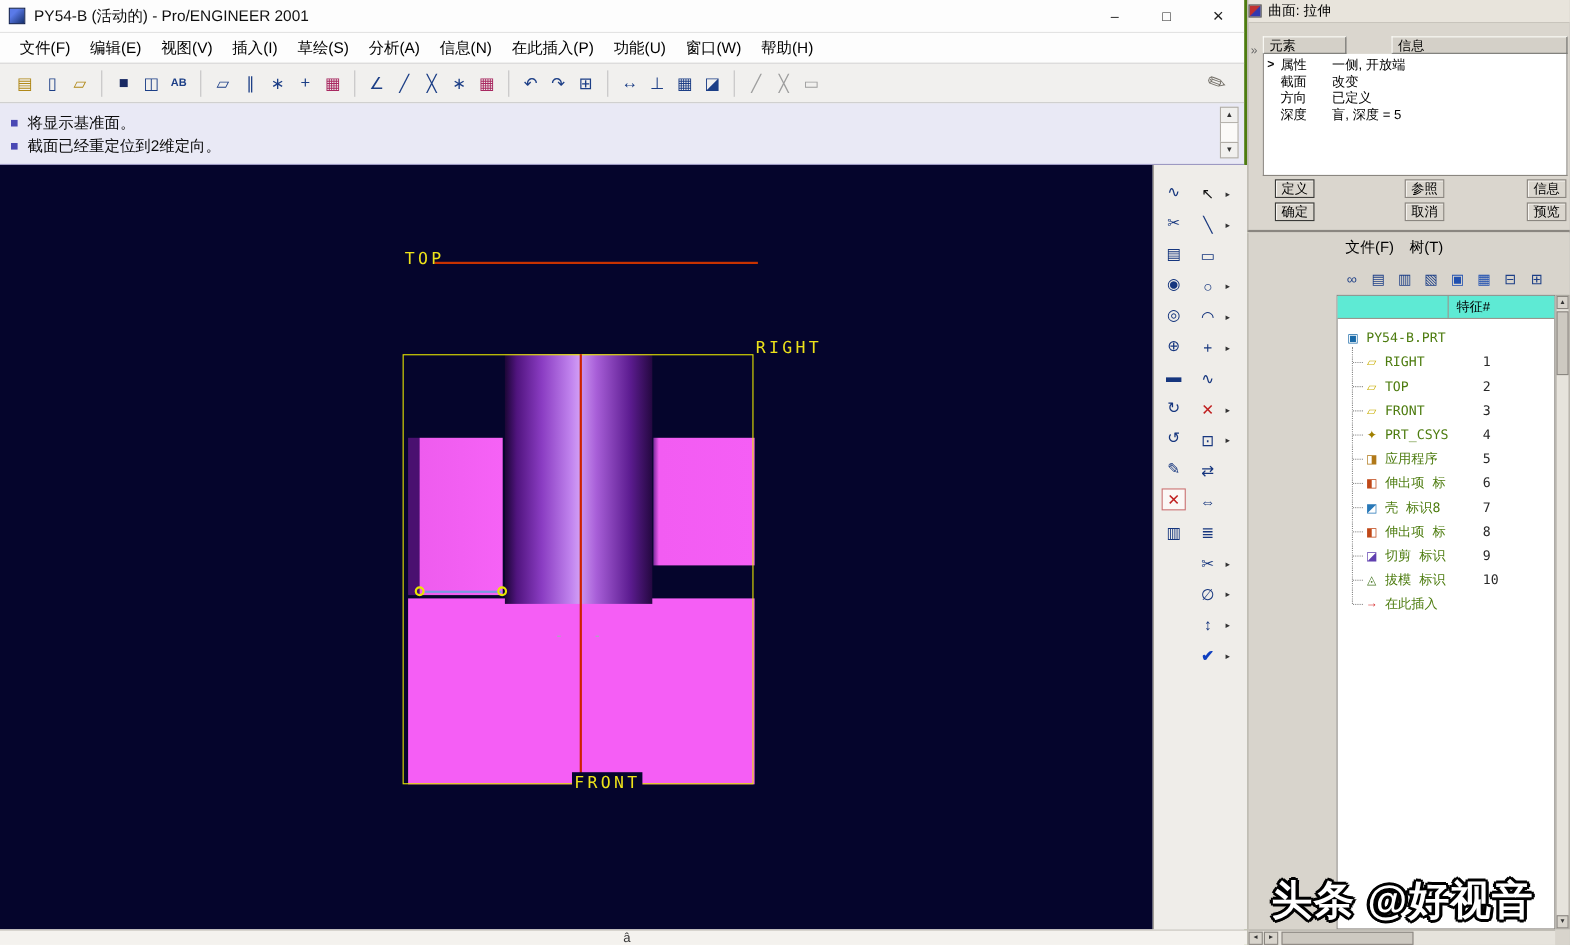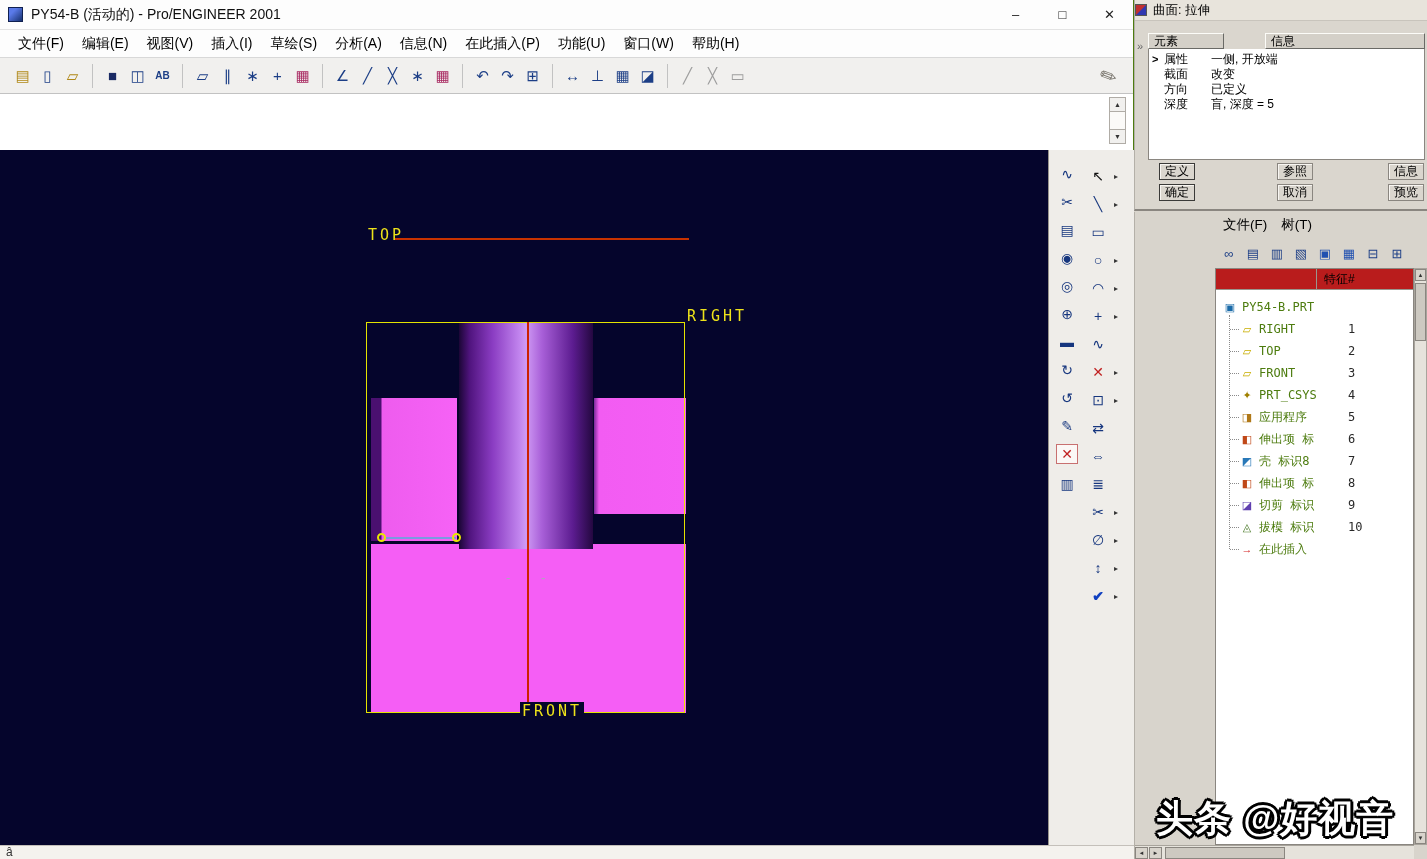--- a/index.html
+++ b/index.html
@@ -1,20 +1,20 @@
 <!DOCTYPE html>
 <html><head>
 <meta charset="utf-8">
 <style>
   *{margin:0;padding:0;box-sizing:border-box;}
   html,body{width:1427px;height:859px;}
   body{position:relative;font-family:"Liberation Sans",sans-serif;background:#cfcbc3;overflow:hidden;color:#000;}
 
   
-  .main{position:absolute;left:0;top:0;width:1134px;height:859px;background:#fff;border-right:1px solid #4d7c0f;}
+  .main{position:absolute;left:0;top:0;width:1134px;height:859px;background:#fff;border-right:3px solid #4d7c0f;text-align:center;}
   .titlebar{position:absolute;left:0;top:0;width:100%;height:30px;background:#fdfdfd;display:flex;align-items:center;padding-left:8px;border-bottom:1px solid #e3e3e3;}
   .appicon{width:15px;height:15px;background:linear-gradient(135deg,#5a7ae8 30%,#16306e);border:1px solid #102050;margin-right:8px;flex:0 0 auto;}
   .wtitle{font-size:14px;color:#101010;}
   .wctrls{margin-left:auto;display:flex;height:100%;}
   .wbtn{width:47px;height:100%;display:flex;align-items:center;justify-content:center;font-size:13px;color:#222;}
   .menubar{position:absolute;left:0;top:30px;width:100%;height:27px;display:flex;align-items:center;padding-left:9px;background:#fdfdfd;font-size:14px;}
   .mitem{padding:3px 9px;white-space:nowrap;}
   .toolbar{position:absolute;left:0;top:57px;width:100%;height:37px;background:#f1f0ee;border-top:1px solid #d8d8d8;border-bottom:1px solid #c2c2c2;display:flex;align-items:center;padding-left:10px;}
   .tbtn{width:25px;height:25px;display:flex;align-items:center;justify-content:center;font-size:15px;color:#1c3e86;flex:0 0 auto;}
   .tbtn.gold{color:#b08818;}
@@ -75,21 +75,21 @@
   .dinfo{flex:1;}
   .dbtn{position:absolute;width:36px;height:17px;display:flex;align-items:center;justify-content:center;font-size:12px;background:#dad6ce;border:1px solid #8a8680;box-shadow:inset 1px 1px 0 #f8f6f2;}
   .dbtn.primary{border-color:#3a3a38;text-align:right;}
 
   .treewin{position:absolute;left:0;top:212px;width:293px;height:647px;background:#d8d4cc;border-left:1px solid #b4b0a8;}
   .ttabs{position:absolute;left:0;top:0;width:100%;height:26px;display:flex;align-items:center;padding-left:88px;gap:14px;font-size:13.5px;}
   .ttools{position:absolute;left:0;top:26px;width:100%;height:30px;display:flex;align-items:center;padding-left:84px;gap:4px;}
   .ttool{width:20px;height:20px;display:flex;align-items:center;justify-content:center;font-size:13px;color:#1c3e86;}
   .ttool.blue{color:#2050b0;}
   .tree-content{position:absolute;left:80px;top:56px;right:13px;bottom:14px;background:#fff;border:1px solid #8a8680;}
-  .tree-header{position:absolute;left:0;top:0;right:0;height:21px;background:#b91c1c;border-bottom:1px solid #9a968e;font-size:12px;}
+  .tree-header{position:absolute;left:0;top:0;right:0;height:21px;background:#5eead4;border-bottom:1px solid #9a968e;font-size:12px;}
   .tree-header span{position:absolute;left:100px;top:0;height:20px;line-height:20px;border-left:1px solid #9a968e;padding-left:7px;}
   .tree-body{position:absolute;left:0;top:21px;right:0;bottom:0;overflow:hidden;}
   .tree-vline{position:absolute;left:13px;top:25px;height:234px;width:0;border-left:1px dotted #8a8a8a;}
   .trow{position:absolute;height:20px;display:flex;align-items:center;width:190px;}
   .trow .stub{width:9px;border-top:1px dotted #8a8a8a;flex:0 0 auto;}
   .ticon{width:16px;text-align:center;font-size:11px;margin-right:4px;flex:0 0 auto;}
   .tlabel{font-family:"DejaVu Sans Mono",monospace;font-size:12px;color:#4d7c0f;white-space:nowrap;}
   .tnum{position:absolute;left:118px;font-family:"DejaVu Sans Mono",monospace;font-size:12px;color:#282828;}
 
   .vscroll{position:absolute;right:0;top:56px;width:13px;bottom:14px;background:#e6e3dc;border:1px solid #a8a49c;}
@@ -161,20 +161,30 @@
     <span class="tbtn">⊥</span>
     <span class="tbtn">▦</span>
     <span class="tbtn">◪</span>
     <span class="tsep"></span>
     <span class="tbtn grayed">╱</span>
     <span class="tbtn grayed">╳</span>
     <span class="tbtn grayed">▭</span>
     <span class="paperclip">✎</span>
   </div>
 
+  <div class="msgarea">
+    <div class="msgline">
+      <span class="bullet"></span>
+      <span>将显示基准面。</span>
+    </div>
+    <div class="msgline">
+      <span class="bullet"></span>
+      <span>截面已经重定位到2维定向。</span>
+    </div>
+  </div>
   <span class="sbtn" style="left:1109px;top:97px;">▲</span>
   <div class="strack" style="left:1109px;top:112px;width:17px;height:17px;"></div>
   <span class="sbtn" style="left:1109px;top:129px;">▼</span>
 
   <div class="viewport">
     <span class="vp-label" style="left:368px;top:76px;">TOP</span>
     <div class="topline" style="left:395px;top:88px;width:294px;"></div>
 
     <div class="block" style="left:371px;top:248px;width:86px;height:143px;background:linear-gradient(90deg,#4a1070 0px,#4a1070 10px,#ee5cee 11px,#f662f6 100%);"></div>
     <div class="block" style="left:594px;top:248px;width:92px;height:116px;background:linear-gradient(90deg,#7a2a9a 0px,#f25cf2 5px,#f55ef5 100%);"></div>

